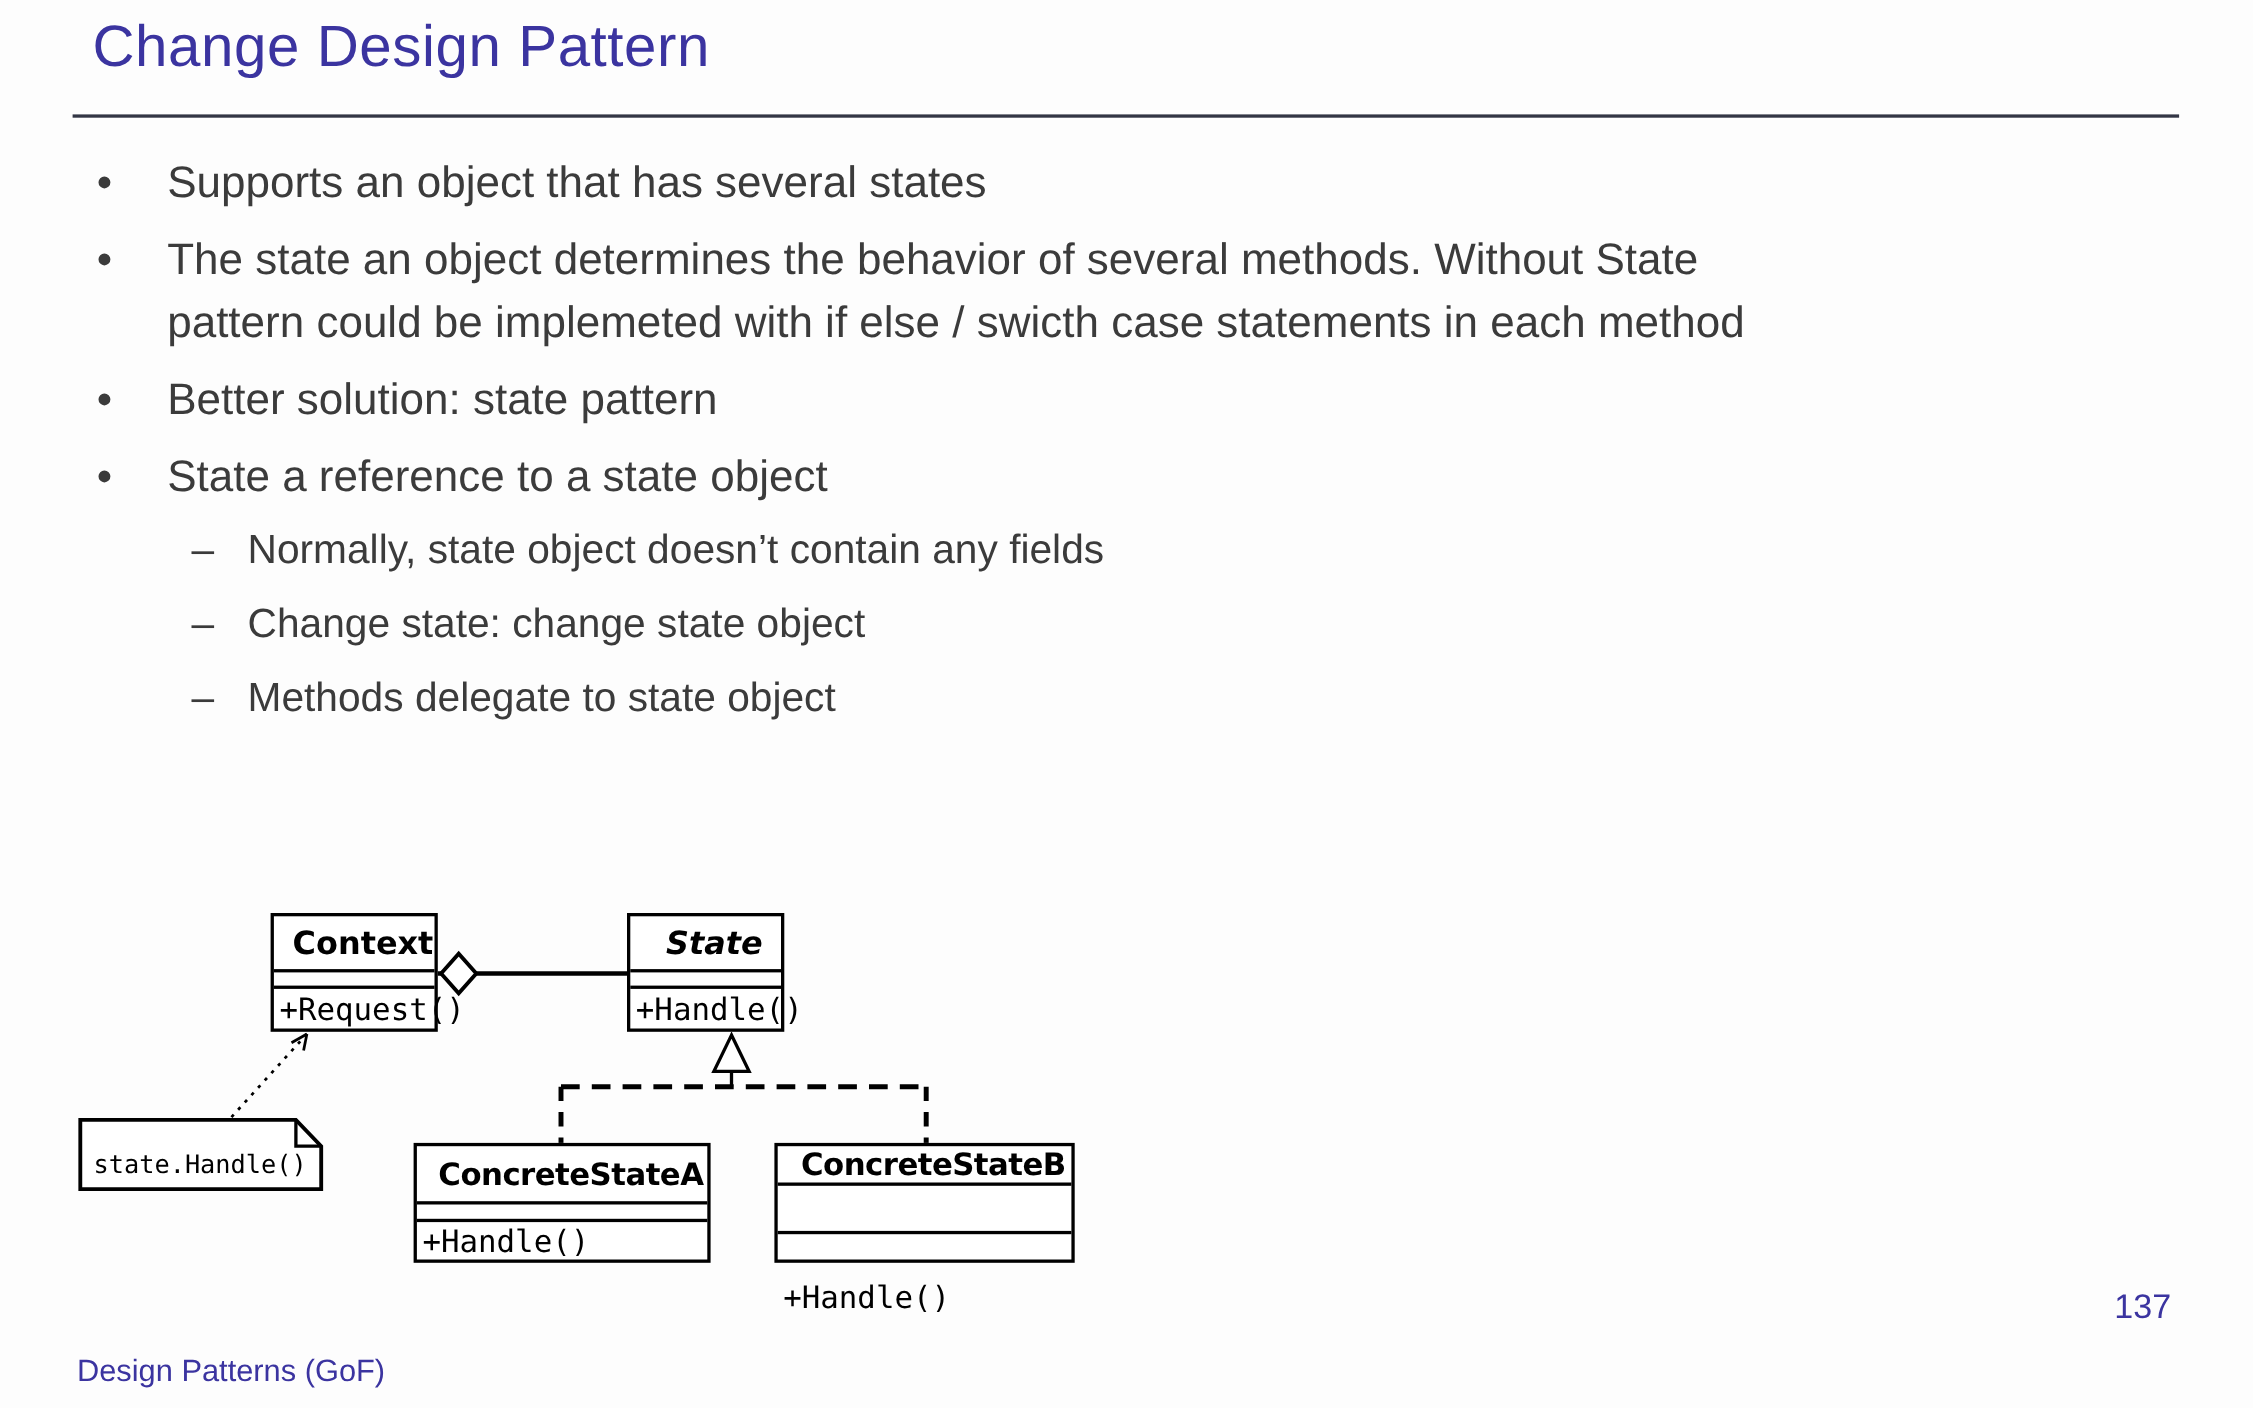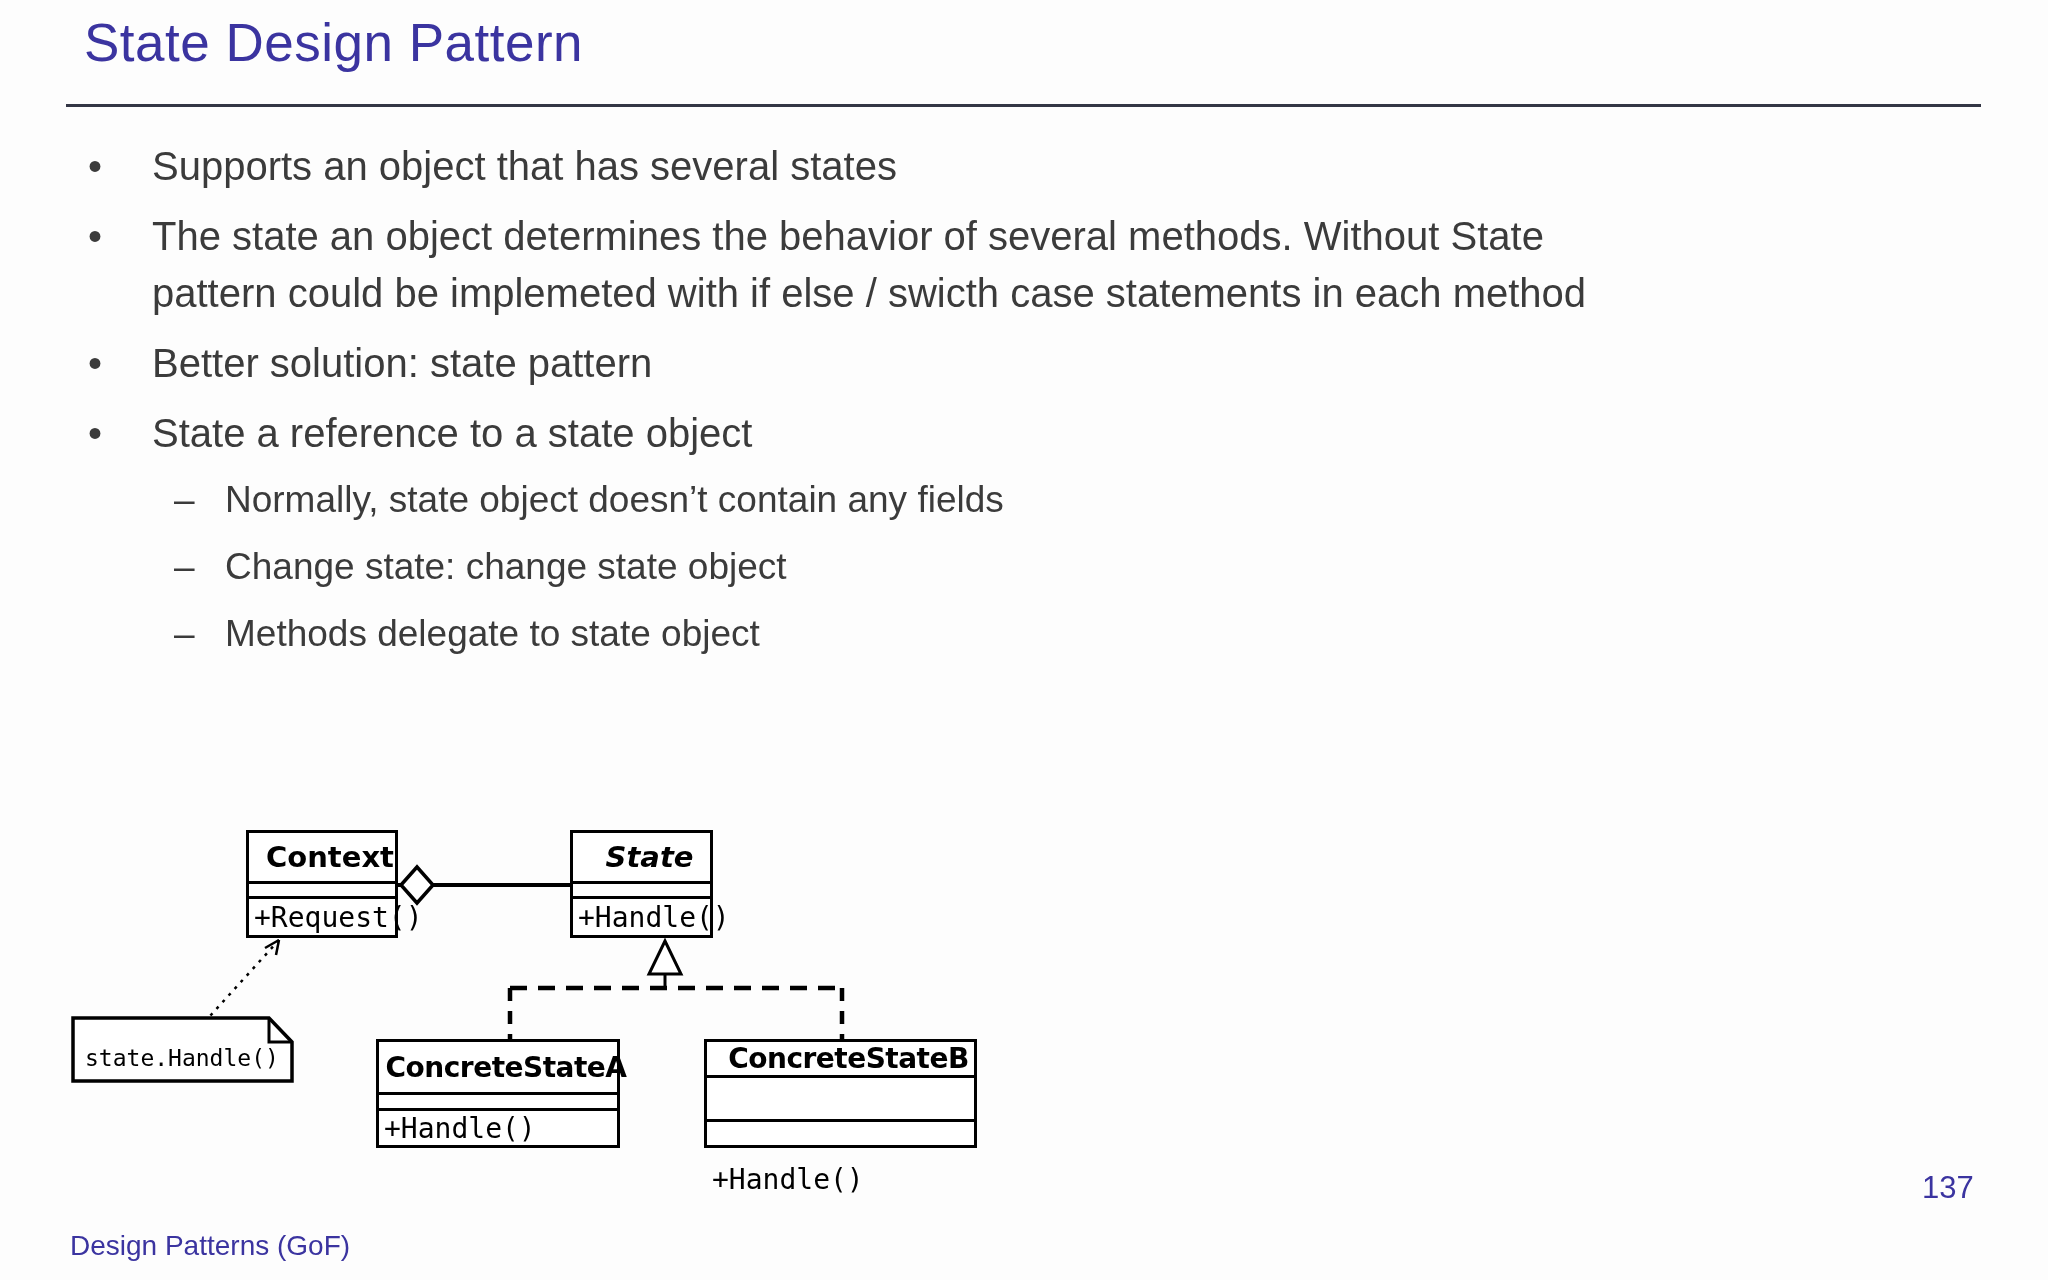--- a/index.html
+++ b/index.html
@@ -45,21 +45,21 @@
     display:flex; align-items:center; justify-content:center;
     font-family:"DejaVu Sans", sans-serif; font-weight:bold;padding-left:16px;
   }
   .uml-attrs { border-bottom:3px solid #000; }
   .uml-methods {
     flex:1; display:flex; align-items:center; padding:0 5px;
     font-family:"DejaVu Sans Mono", monospace; font-size:28px;
   }
   .c-context   { left:246px; top:830px;  width:152px; height:108px; }
   .c-state     { left:570px; top:830px;  width:143px; height:108px; }
-  .c-concrete-a{ left:376px; top:1039px; width:244px; height:109px; }
+  .c-concrete-a{ left:376px; top:1039px; width:270px; height:109px; }
   .c-concrete-b{ left:704px; top:1039px; width:273px; height:109px;gap:41px; }
   .c-context .uml-name, .c-state .uml-name { height:51px; font-size:29px; }
   .c-context .uml-attrs, .c-state .uml-attrs { height:15px; }
   .c-concrete-a .uml-name, .c-concrete-b .uml-name { height:53px; font-size:28px; letter-spacing:-.5px; }
   .c-concrete-a .uml-attrs, .c-concrete-b .uml-attrs { height:16px; }
   .c-state .uml-name { font-style:italic; }
 
   .note-text {
     font-family:"DejaVu Sans Mono", monospace;
     font-size:23px; fill:#000;
@@ -71,21 +71,21 @@
     font-size:28px; color:#3b34a0;
   }
   .page-number {
     position:absolute; left:1922px; top:1170px;
     font-size:31px; color:#3b34a0;
   }
 </style>
 </head>
 <body>
 
-<div class="slide-title">State Design Pattern</div>
+<div class="slide-title">Change Design Pattern</div>
 <div class="title-rule"></div>
 
 <div class="content">
   <div class="bullet">
     <span class="marker">•</span>
     <span class="btext">Supports an object that has several states</span>
   </div>
   <div class="bullet">
     <span class="marker">•</span>
     <span class="btext">The state an object determines the behavior of several methods. Without State

